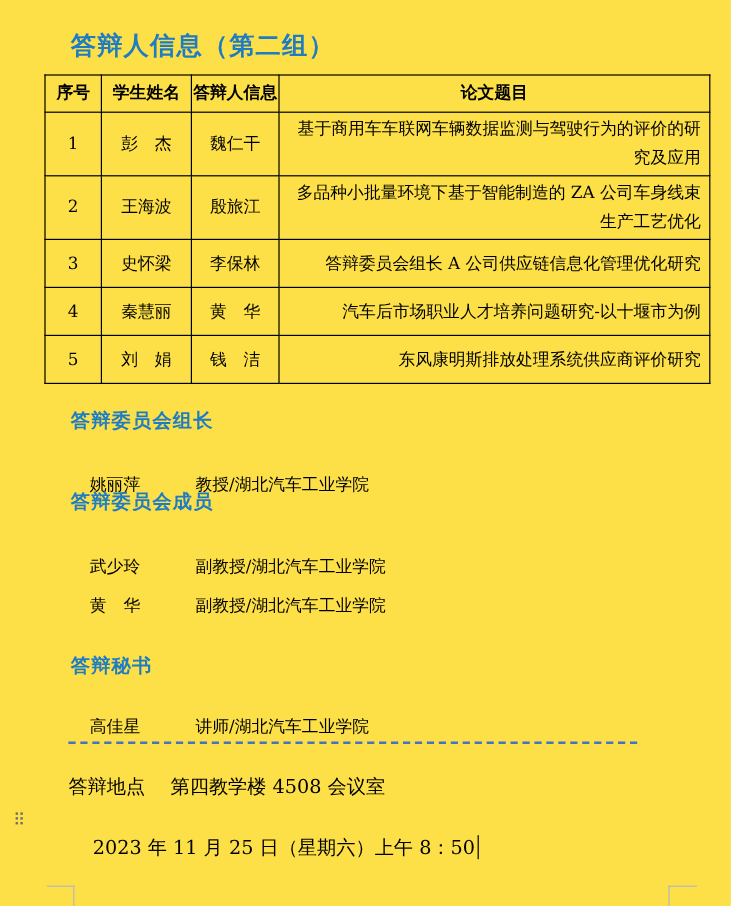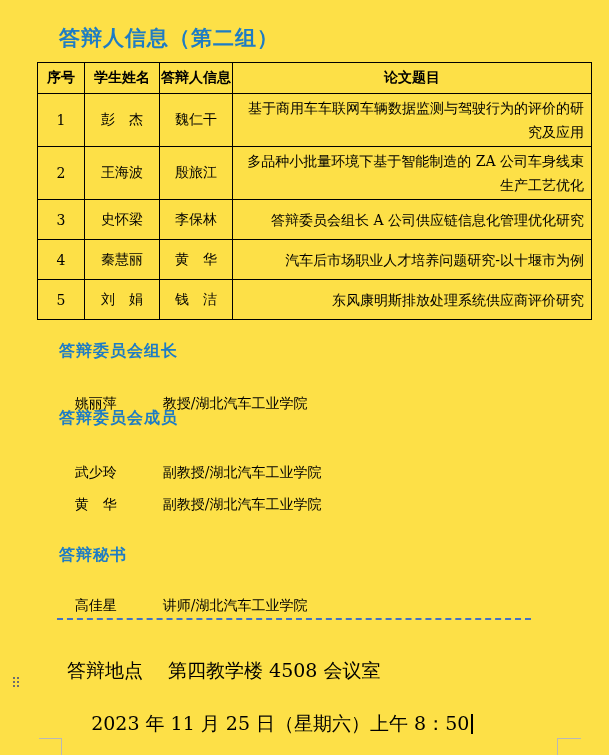--- a/index.html
+++ b/index.html
@@ -38,22 +38,22 @@
   .person-line {
     position:absolute; left:57px;
     font-size:14px; white-space:pre;
   }
   .person-name { display:inline-block; min-width:88px; }
   .divider {
     position:absolute; left:57px; top:618px; width:474px; height:0;
     border-top:2px dashed #4472C4;
   }
   .footer-line {
-    position:absolute; left:67px;
-    font-size:19px; white-space:pre;margin-top:12px;
+    position:absolute; left:57px;
+    font-size:16px; white-space:pre;
   }
   .caret {
     display:inline-block; width:1.5px; height:20px;
     background:#000; margin-left:2px; vertical-align:-4px;
   }
   .drag-handle {
     position:absolute; left:13px; top:677px;
     display:grid; grid-template-columns:2px 2px; grid-auto-rows:2px;
     gap:2px; cursor:grab;
   }

